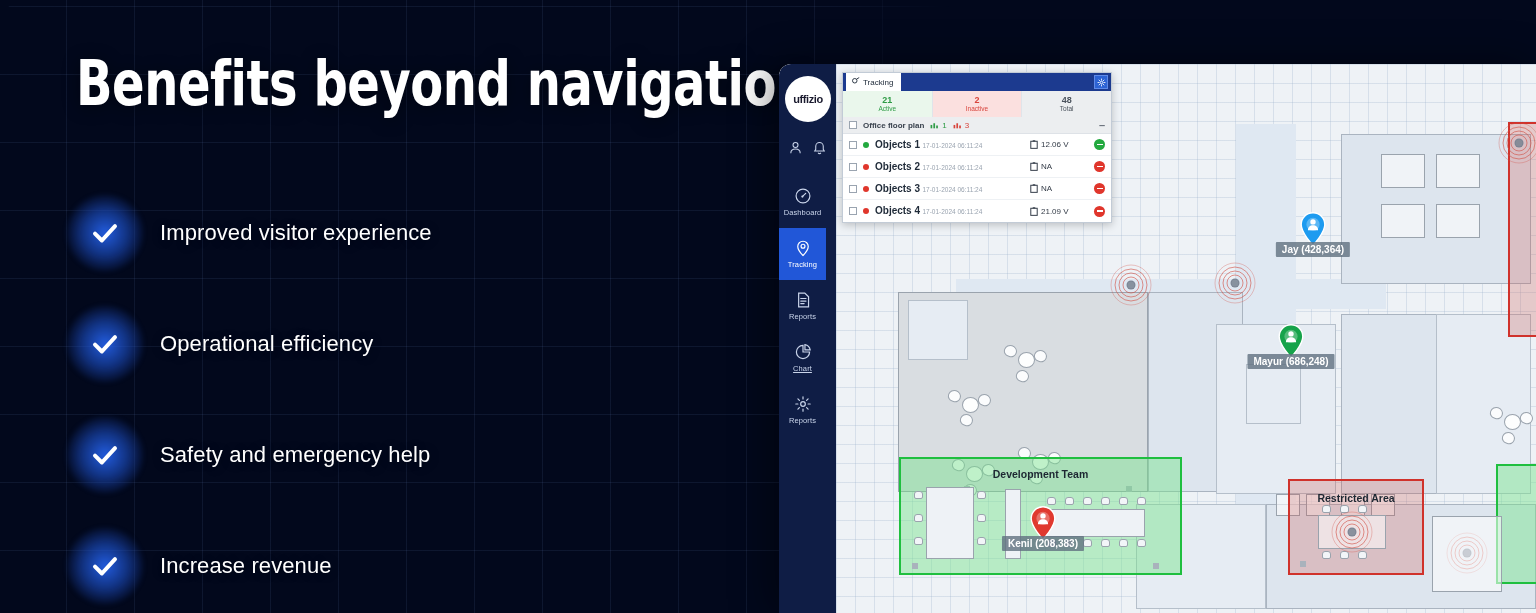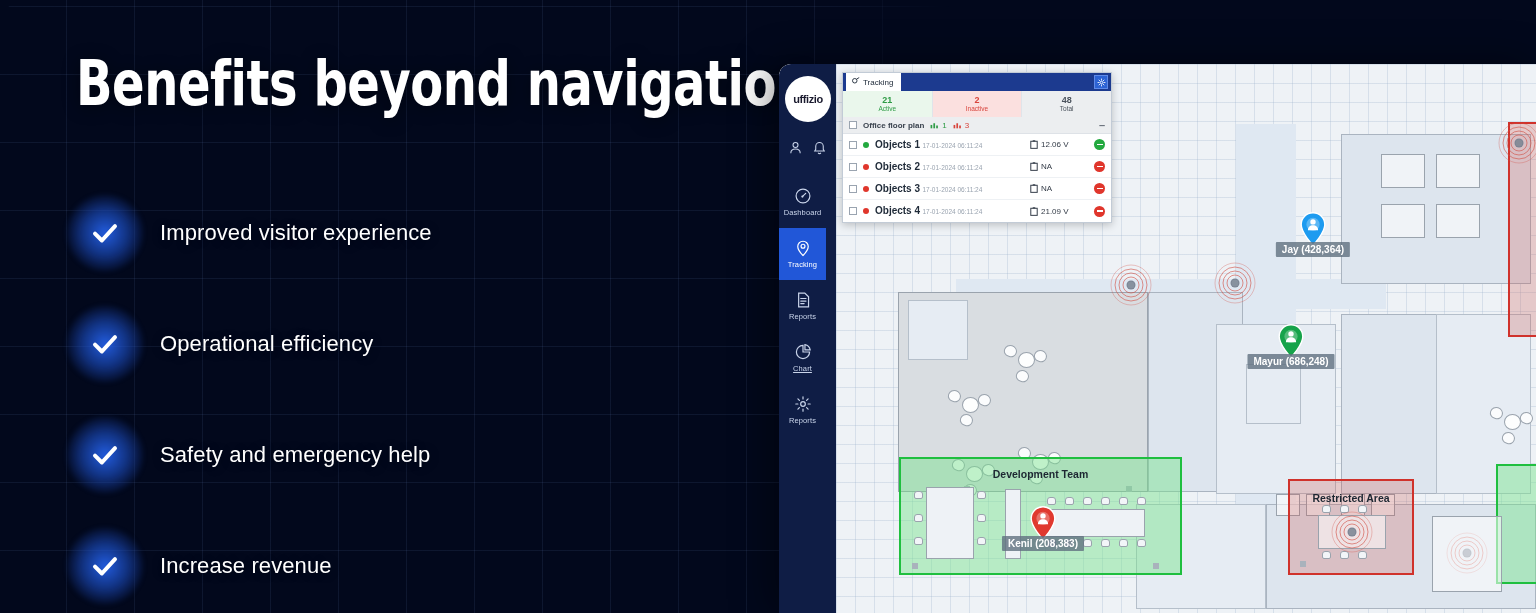--- a/index.html
+++ b/index.html
@@ -495,21 +495,21 @@
         <div class="chair" style="left:164px;top:80px;"></div>
         <div class="chair" style="left:182px;top:80px;"></div>
         <div class="chair" style="left:200px;top:80px;"></div>
         <div class="chair" style="left:218px;top:80px;"></div>
         <div class="chair" style="left:236px;top:80px;"></div>
         <div class="desk" style="left:104px;top:30px;width:16px;height:70px;"></div>
         <div class="sqmark" style="left:11px;top:104px;"></div>
         <div class="sqmark" style="left:252px;top:104px;"></div>
       </div>
 
-      <div class="zone red" style="left:452px;top:415px;width:126px;height:96px;">
+      <div class="zone red" style="left:452px;top:415px;width:136px;height:96px;">
         <div class="zlabel" style="top:11px;">Restricted Area</div>
         <div class="desk t" style="left:28px;top:34px;width:68px;height:34px;"></div>
         <div class="chair" style="left:32px;top:24px;"></div>
         <div class="chair" style="left:50px;top:24px;"></div>
         <div class="chair" style="left:68px;top:24px;"></div>
         <div class="chair" style="left:32px;top:70px;"></div>
         <div class="chair" style="left:50px;top:70px;"></div>
         <div class="chair" style="left:68px;top:70px;"></div>
         <div class="sqmark" style="left:10px;top:80px;"></div>
         <div class="beacon" style="left:41px;top:30px;">

